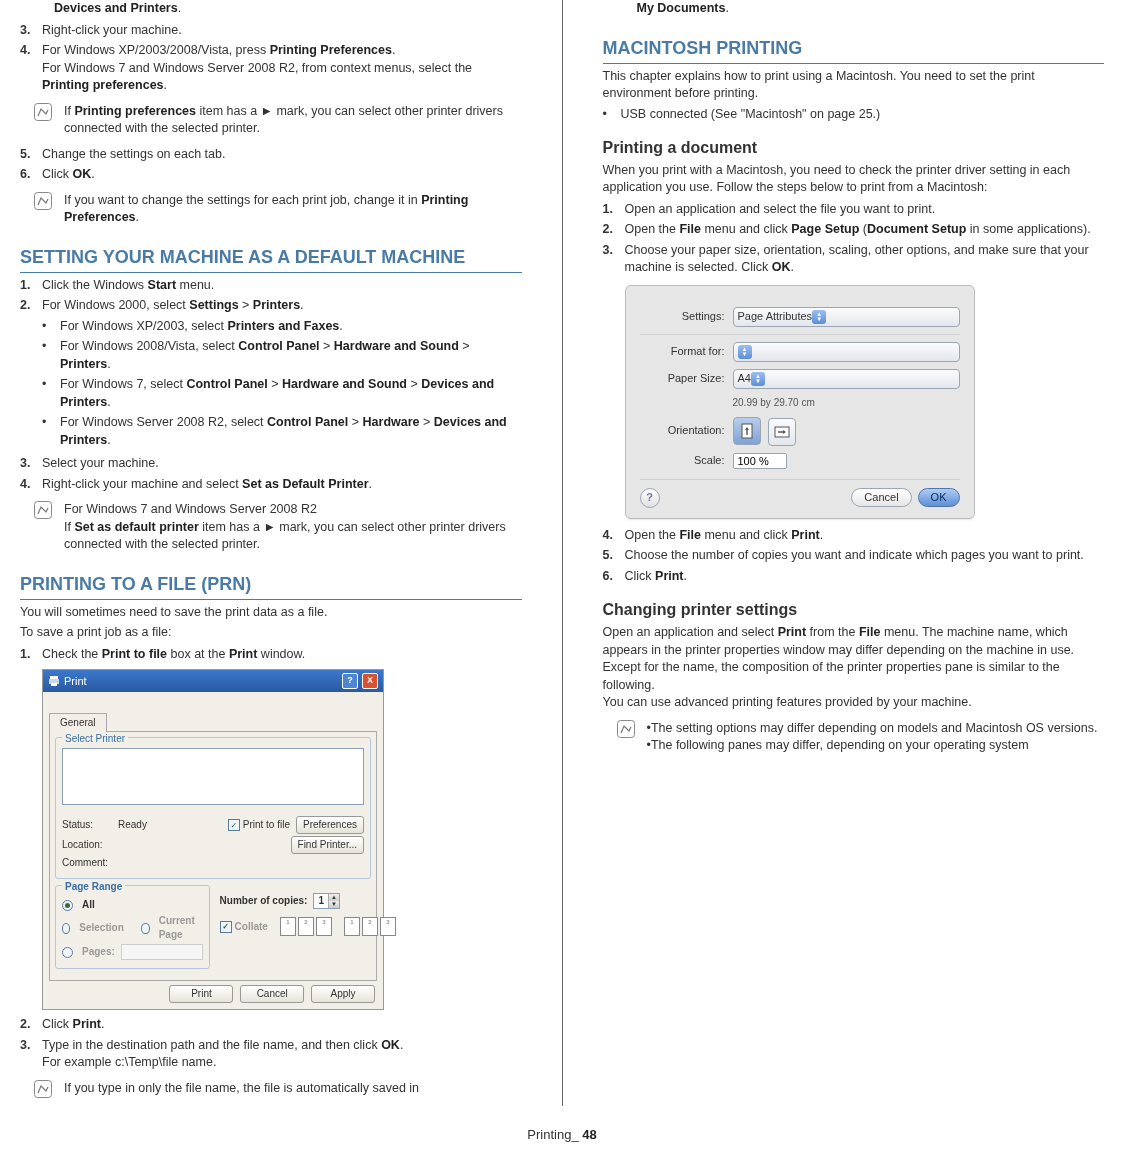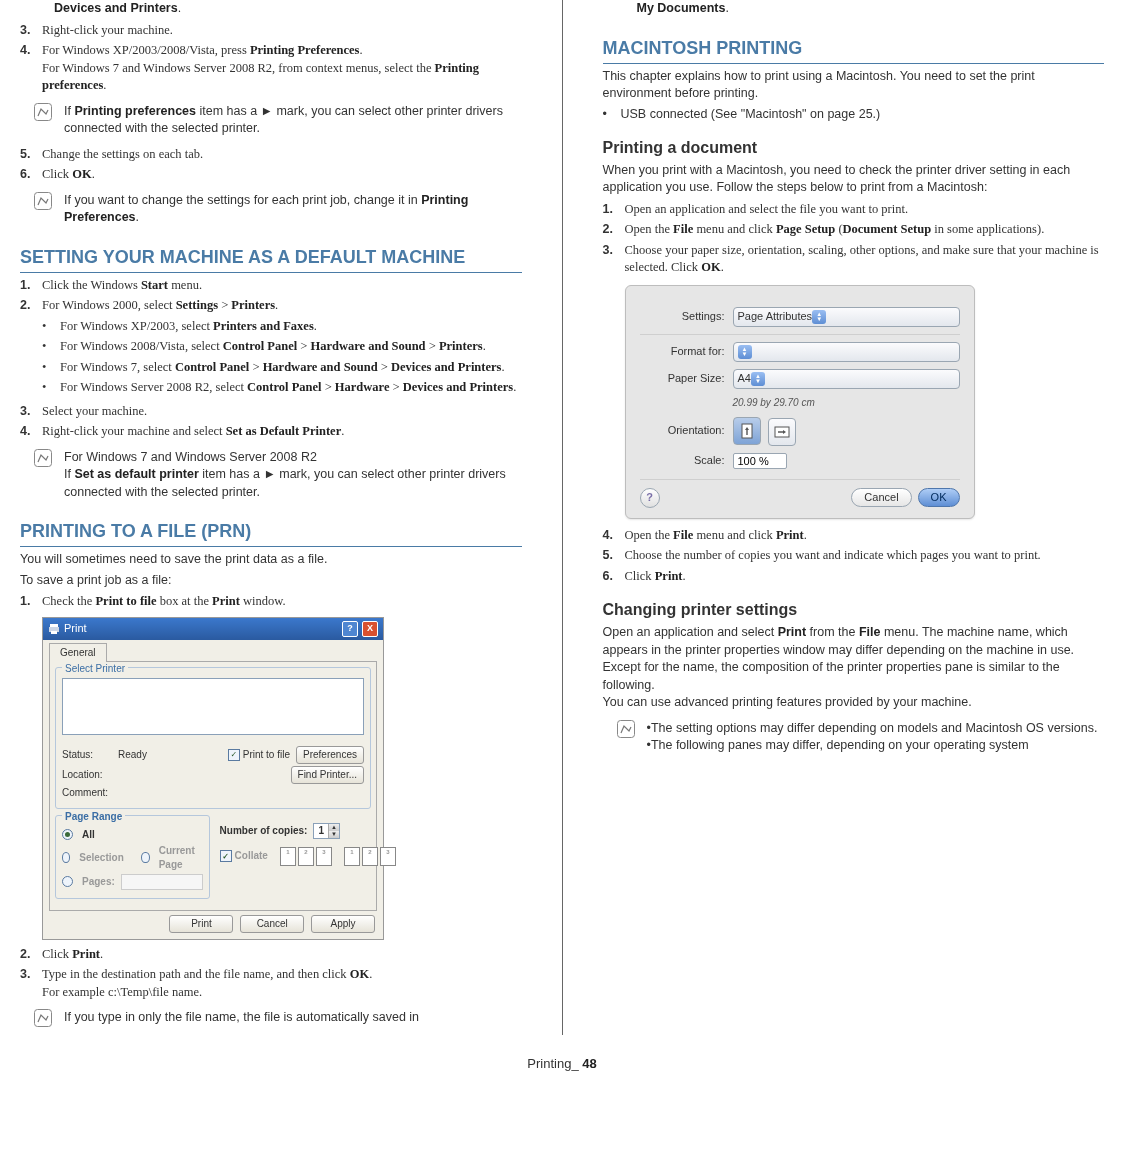--- a/index.html
+++ b/index.html
@@ -50,21 +50,20 @@
   ol.numbered > li {
     display: flex;
     margin: 3px 0;
   }
   ol.numbered > li > .num {
     font-weight: bold;
     flex: 0 0 22px;
   }
   ol.numbered > li > .body {
     flex: 1;
-    font-family: Liberation Serif, serif;
   }
   ul.bullets {
     list-style: none;
     padding: 0;
     margin: 3px 0 3px 0;
   }
   ul.bullets > li {
     display: flex;
     margin: 3px 0;
   }
@@ -117,21 +116,21 @@
     font-size:9px;
     line-height:12px;
     text-align:center;
   }
   .win-tb-help {
     width:14px;height:14px;background:#4f86d1;border:1px solid #fff;color:#fff;border-radius:2px;
   }
   .win-tb-close {
     width:14px;height:14px;background:#d95130;border:1px solid #fff;color:#fff;border-radius:2px;
   }
-  .win-body { padding: 2px 6px 6px 6px; border-radius: 29px; }
+  .win-body { padding: 20px 6px 6px 6px; border-radius: 29px; }
   .win-tab {
     display: inline-block;
     background: #f1efe7;
     border: 1px solid #aaa;
     border-bottom: none;
     padding: 2px 10px;
     position: relative;
     top: 1px;
     font-size: 10px;
   }
@@ -247,21 +246,21 @@
   .mac-footer{display:flex;align-items:center;margin-top:10px;gap:6px;border-top:1px solid #cfcfcf;padding-top:8px;}
   .mac-q {
     width:18px;height:18px;border:1px solid #9aa6b2;border-radius:50%;display:flex;align-items:center;justify-content:center;color:#7a6fa8;font-weight:bold;font-size:11px;background:linear-gradient(#fff,#e0e0e0);
   }
   .mac-btn {
     border:1px solid #9aa6b2;border-radius:10px;padding:1px 12px;font-size:11px;background:linear-gradient(#fff,#e6e6e6);
   }
   .mac-btn.primary {
     background:linear-gradient(#aecdf6,#5e8ed4);color:#002b5c;border-color:#4e76ac;
   }
-  .small-caption{font-size:10px;color:#555;margin-left:93px;font-style:italic;}
+  .small-caption{font-size:10px;color:#555;margin-left:93px;}
   .print-icon { width:12px;height:12px;display:inline-block; }
 </style>
 </head>
 <body>
 
 <div class="page">
 
   <div class="col">
 
     <div style="margin-left:34px;"><b>Devices and Printers</b>.</div>

